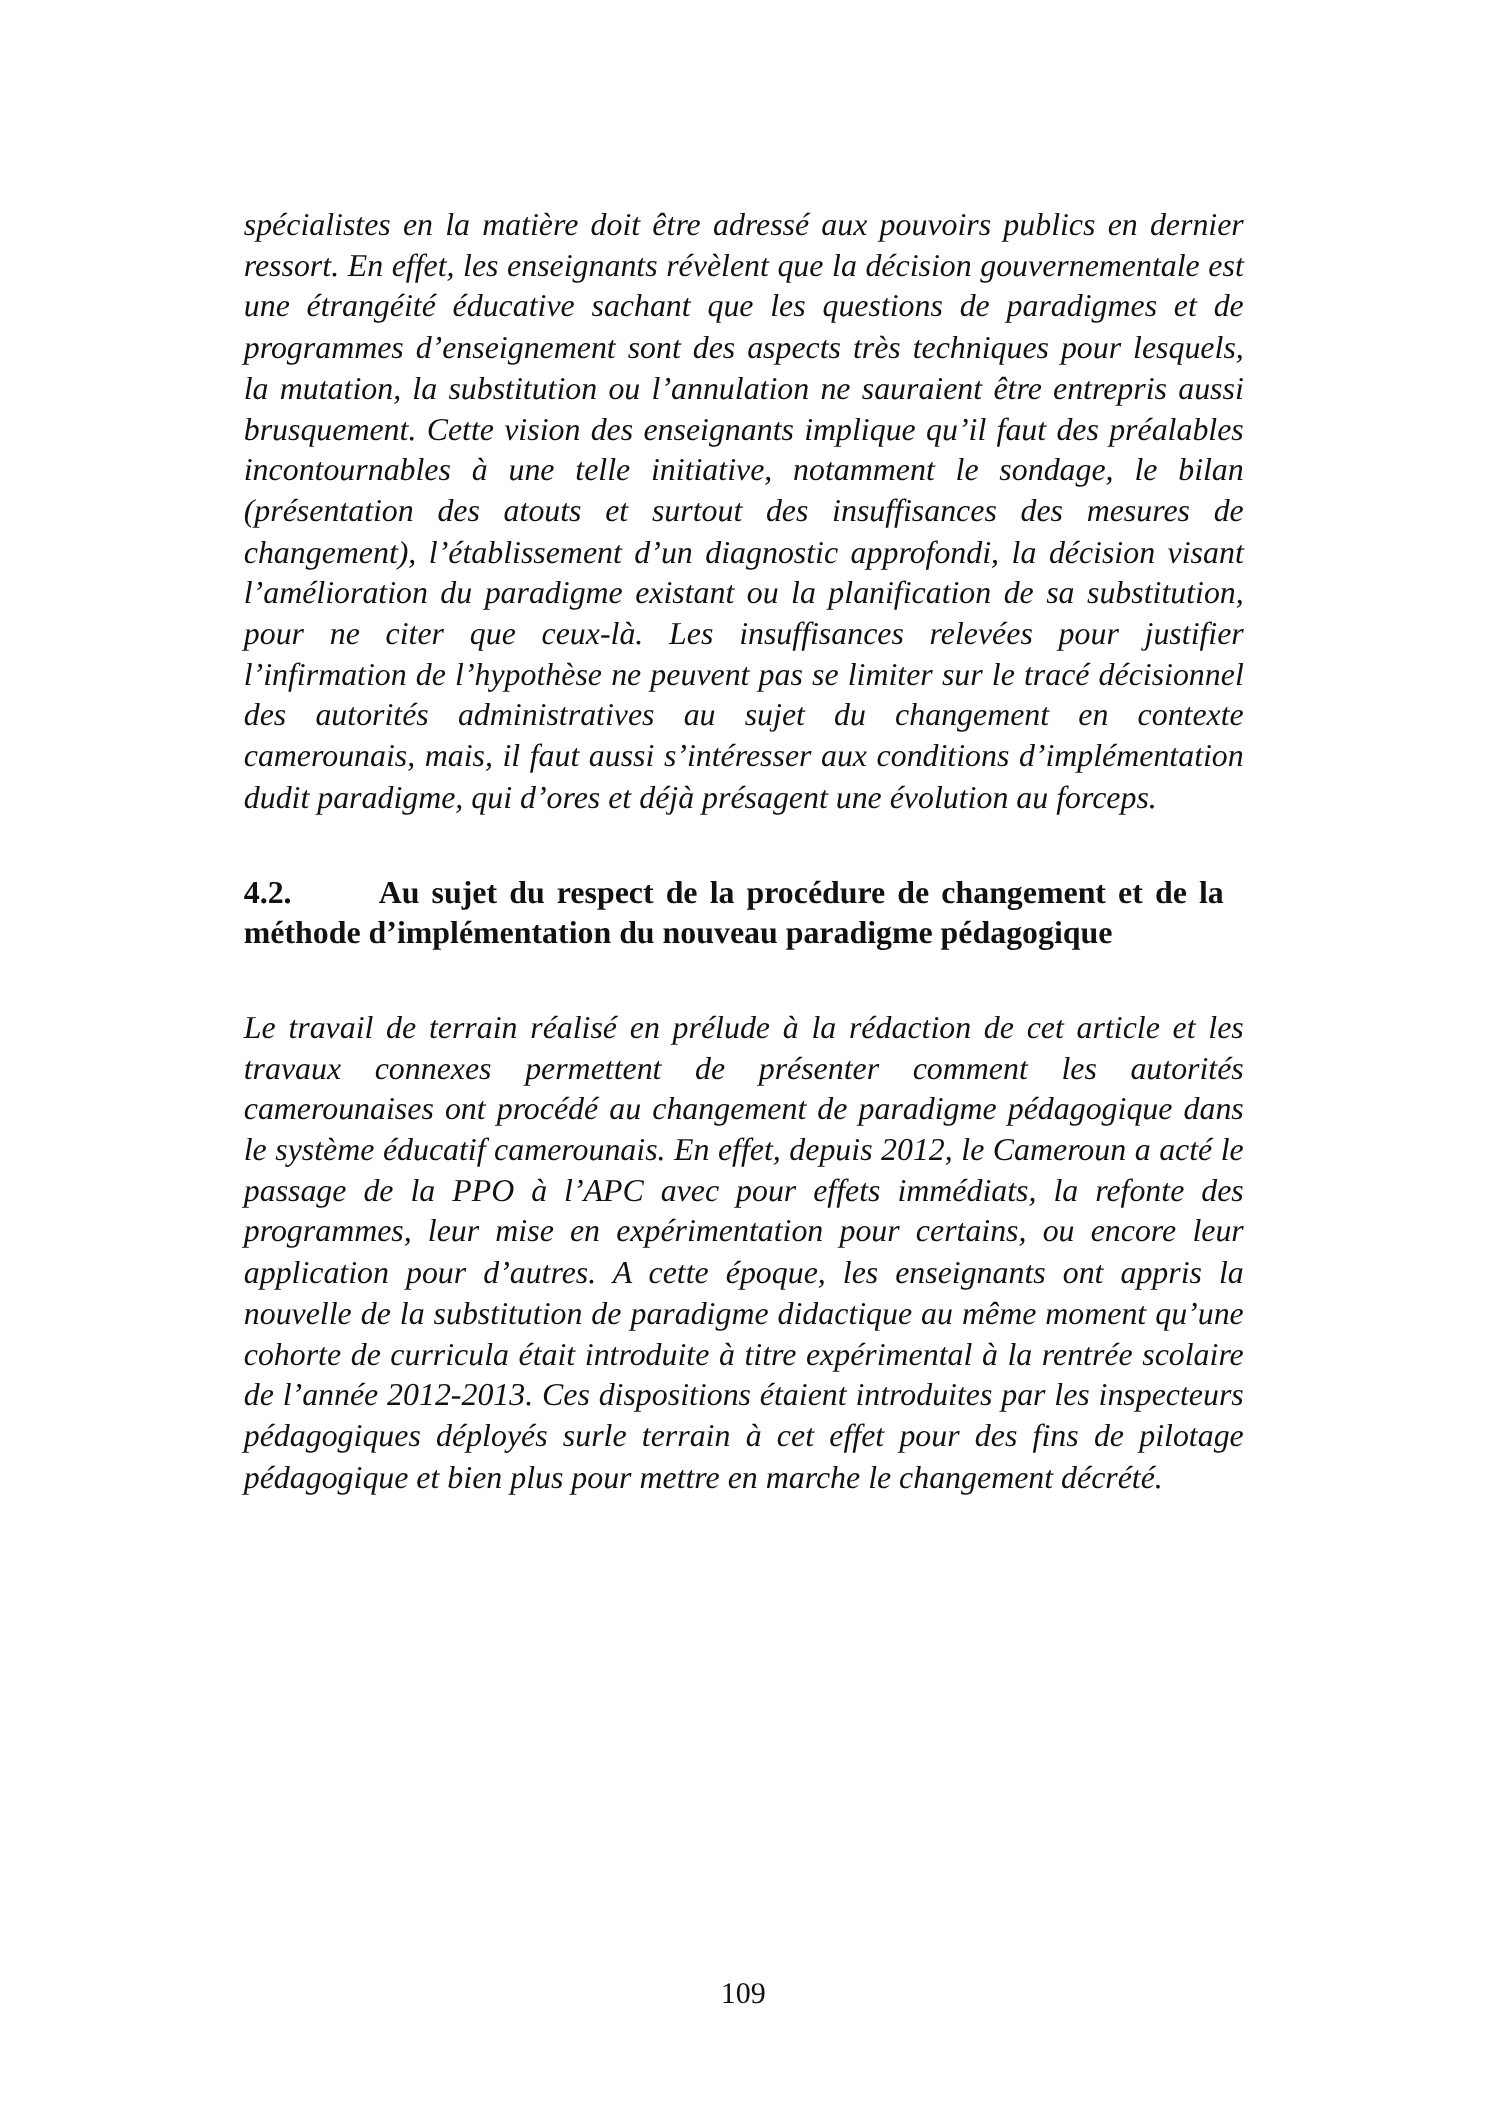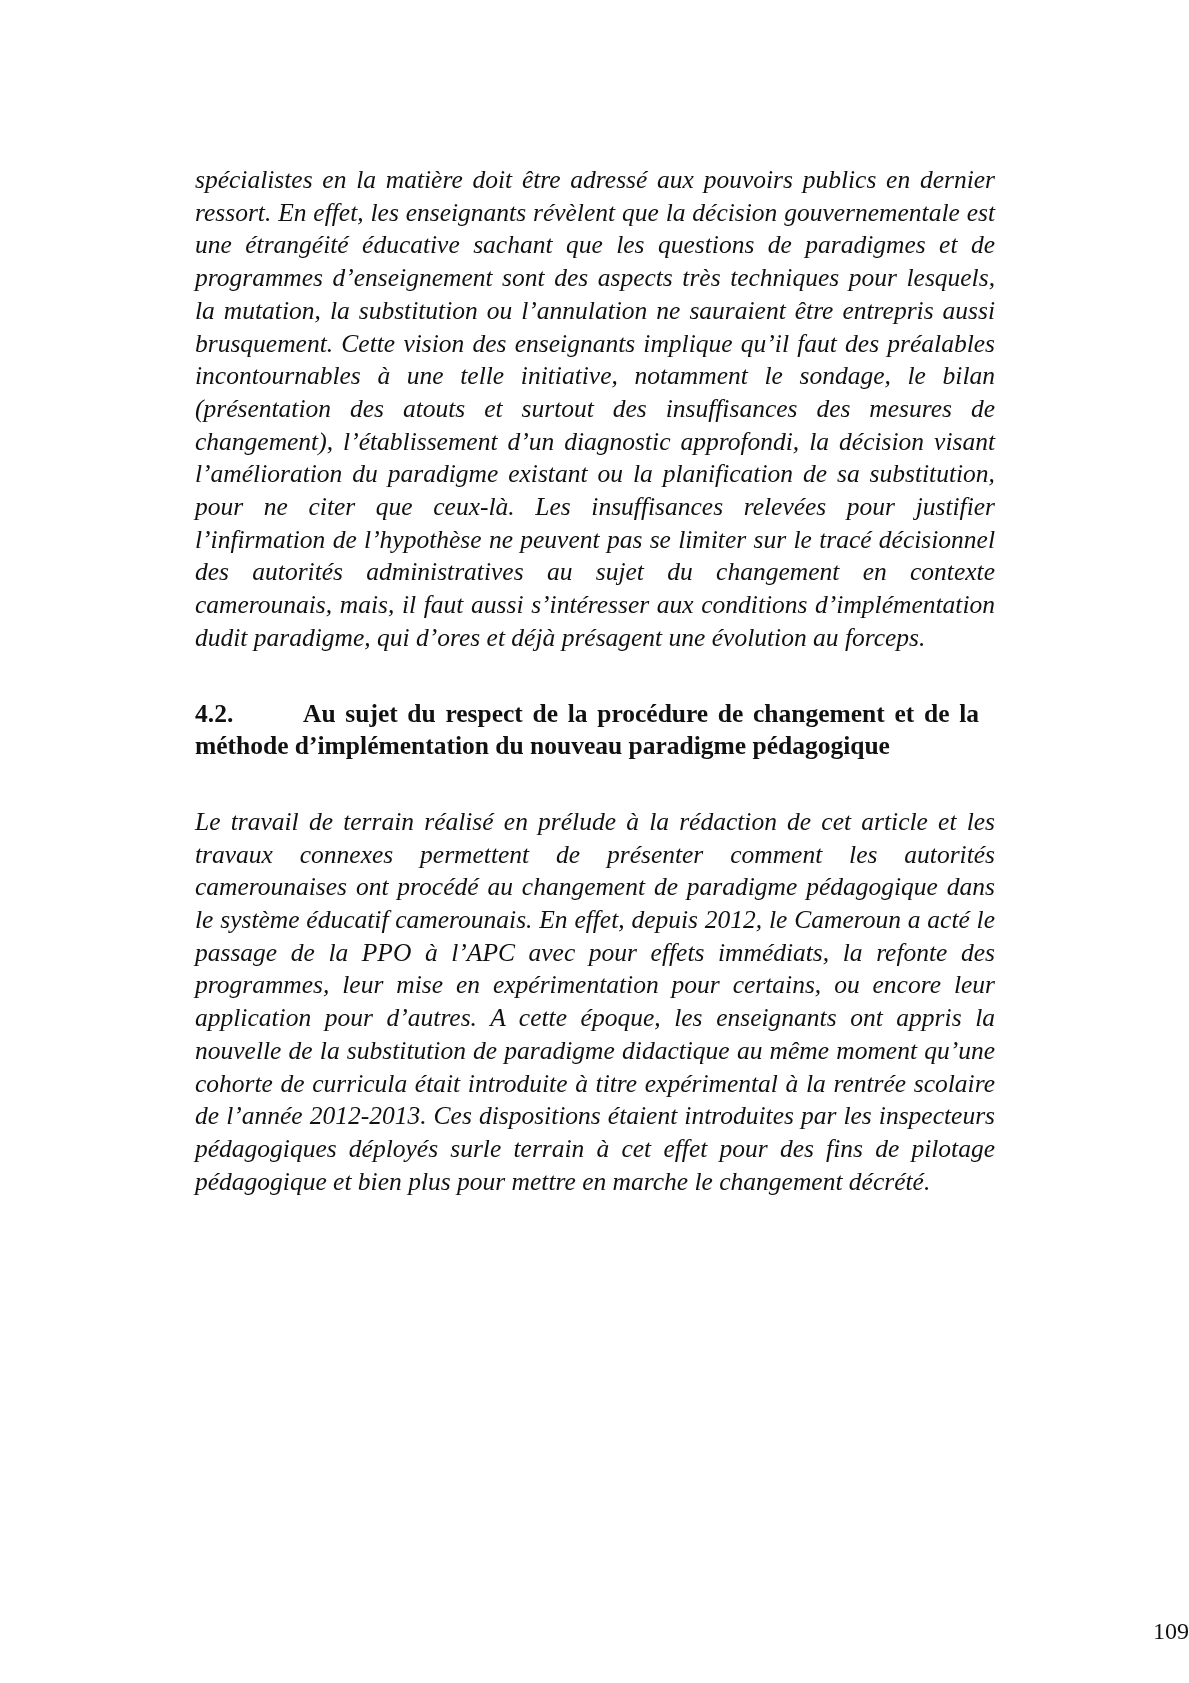--- a/index.html
+++ b/index.html
@@ -3,21 +3,21 @@
 <meta charset="utf-8">
 <style>
   html, body { margin: 0; padding: 0; background: #ffffff; }
   body { width: 1189px; height: 1683px; position: relative; overflow: hidden;
          font-family: "Liberation Serif", "DejaVu Serif", serif; color: #111; }
   .page { position: absolute; left: 195px; top: 164px; width: 800px; }
   .para { font-size: 25.5px; line-height: 32.7px; text-align: justify; margin: 0; font-style: italic; }
   .heading { font-size: 25.5px; line-height: 32.7px; font-weight: bold; text-align: justify; margin: 43px 16px 0 0; }
   .heading .num { display: inline-block; width: 108px; }
   .para2 { margin-top: 43px; }
-  .page-number { position: absolute; top: 1582px; left: 0; width: 1189px; text-align: right; font-size: 24px; margin-top: 36px; }
+  .page-number { position: absolute; top: 1582px; left: 0; width: 1189px; text-align: center; font-size: 24px; }
 </style>
 </head>
 <body>
 
 <div class="page">
   <p class="para">spécialistes en la matière doit être adressé aux pouvoirs publics en dernier ressort. En effet, les enseignants révèlent que la décision gouvernementale est une étrangéité éducative sachant que les questions de paradigmes et de programmes d’enseignement sont des aspects très techniques pour lesquels, la mutation, la substitution ou l’annulation ne sauraient être entrepris aussi brusquement. Cette vision des enseignants implique qu’il faut des préalables incontournables à une telle initiative, notamment le sondage, le bilan (présentation des atouts et surtout des insuffisances des mesures de changement), l’établissement d’un diagnostic approfondi, la décision visant l’amélioration du paradigme existant ou la planification de sa substitution, pour ne citer que ceux-là. Les insuffisances relevées pour justifier l’infirmation de l’hypothèse ne peuvent pas se limiter sur le tracé décisionnel des autorités administratives au sujet du changement en contexte camerounais, mais, il faut aussi s’intéresser aux conditions d’implémentation dudit paradigme, qui d’ores et déjà présagent une évolution au forceps.</p>
   <h2 class="heading">
     <span class="num">4.2.</span><span>Au sujet du respect de la procédure de changement et de la méthode d’implémentation du nouveau paradigme pédagogique</span>
   </h2>
   <p class="para para2">Le travail de terrain réalisé en prélude à la rédaction de cet article et les travaux connexes permettent de présenter comment les autorités camerounaises ont procédé au changement de paradigme pédagogique dans le système éducatif camerounais. En effet, depuis 2012, le Cameroun a acté le passage de la PPO à l’APC avec pour effets immédiats, la refonte des programmes, leur mise en expérimentation pour certains, ou encore leur application pour d’autres. A cette époque, les enseignants ont appris la nouvelle de la substitution de paradigme didactique au même moment qu’une cohorte de curricula était introduite à titre expérimental à la rentrée scolaire de l’année 2012-2013. Ces dispositions étaient introduites par les inspecteurs pédagogiques déployés surle terrain à cet effet pour des fins de pilotage pédagogique et bien plus pour mettre en marche le changement décrété.</p>

